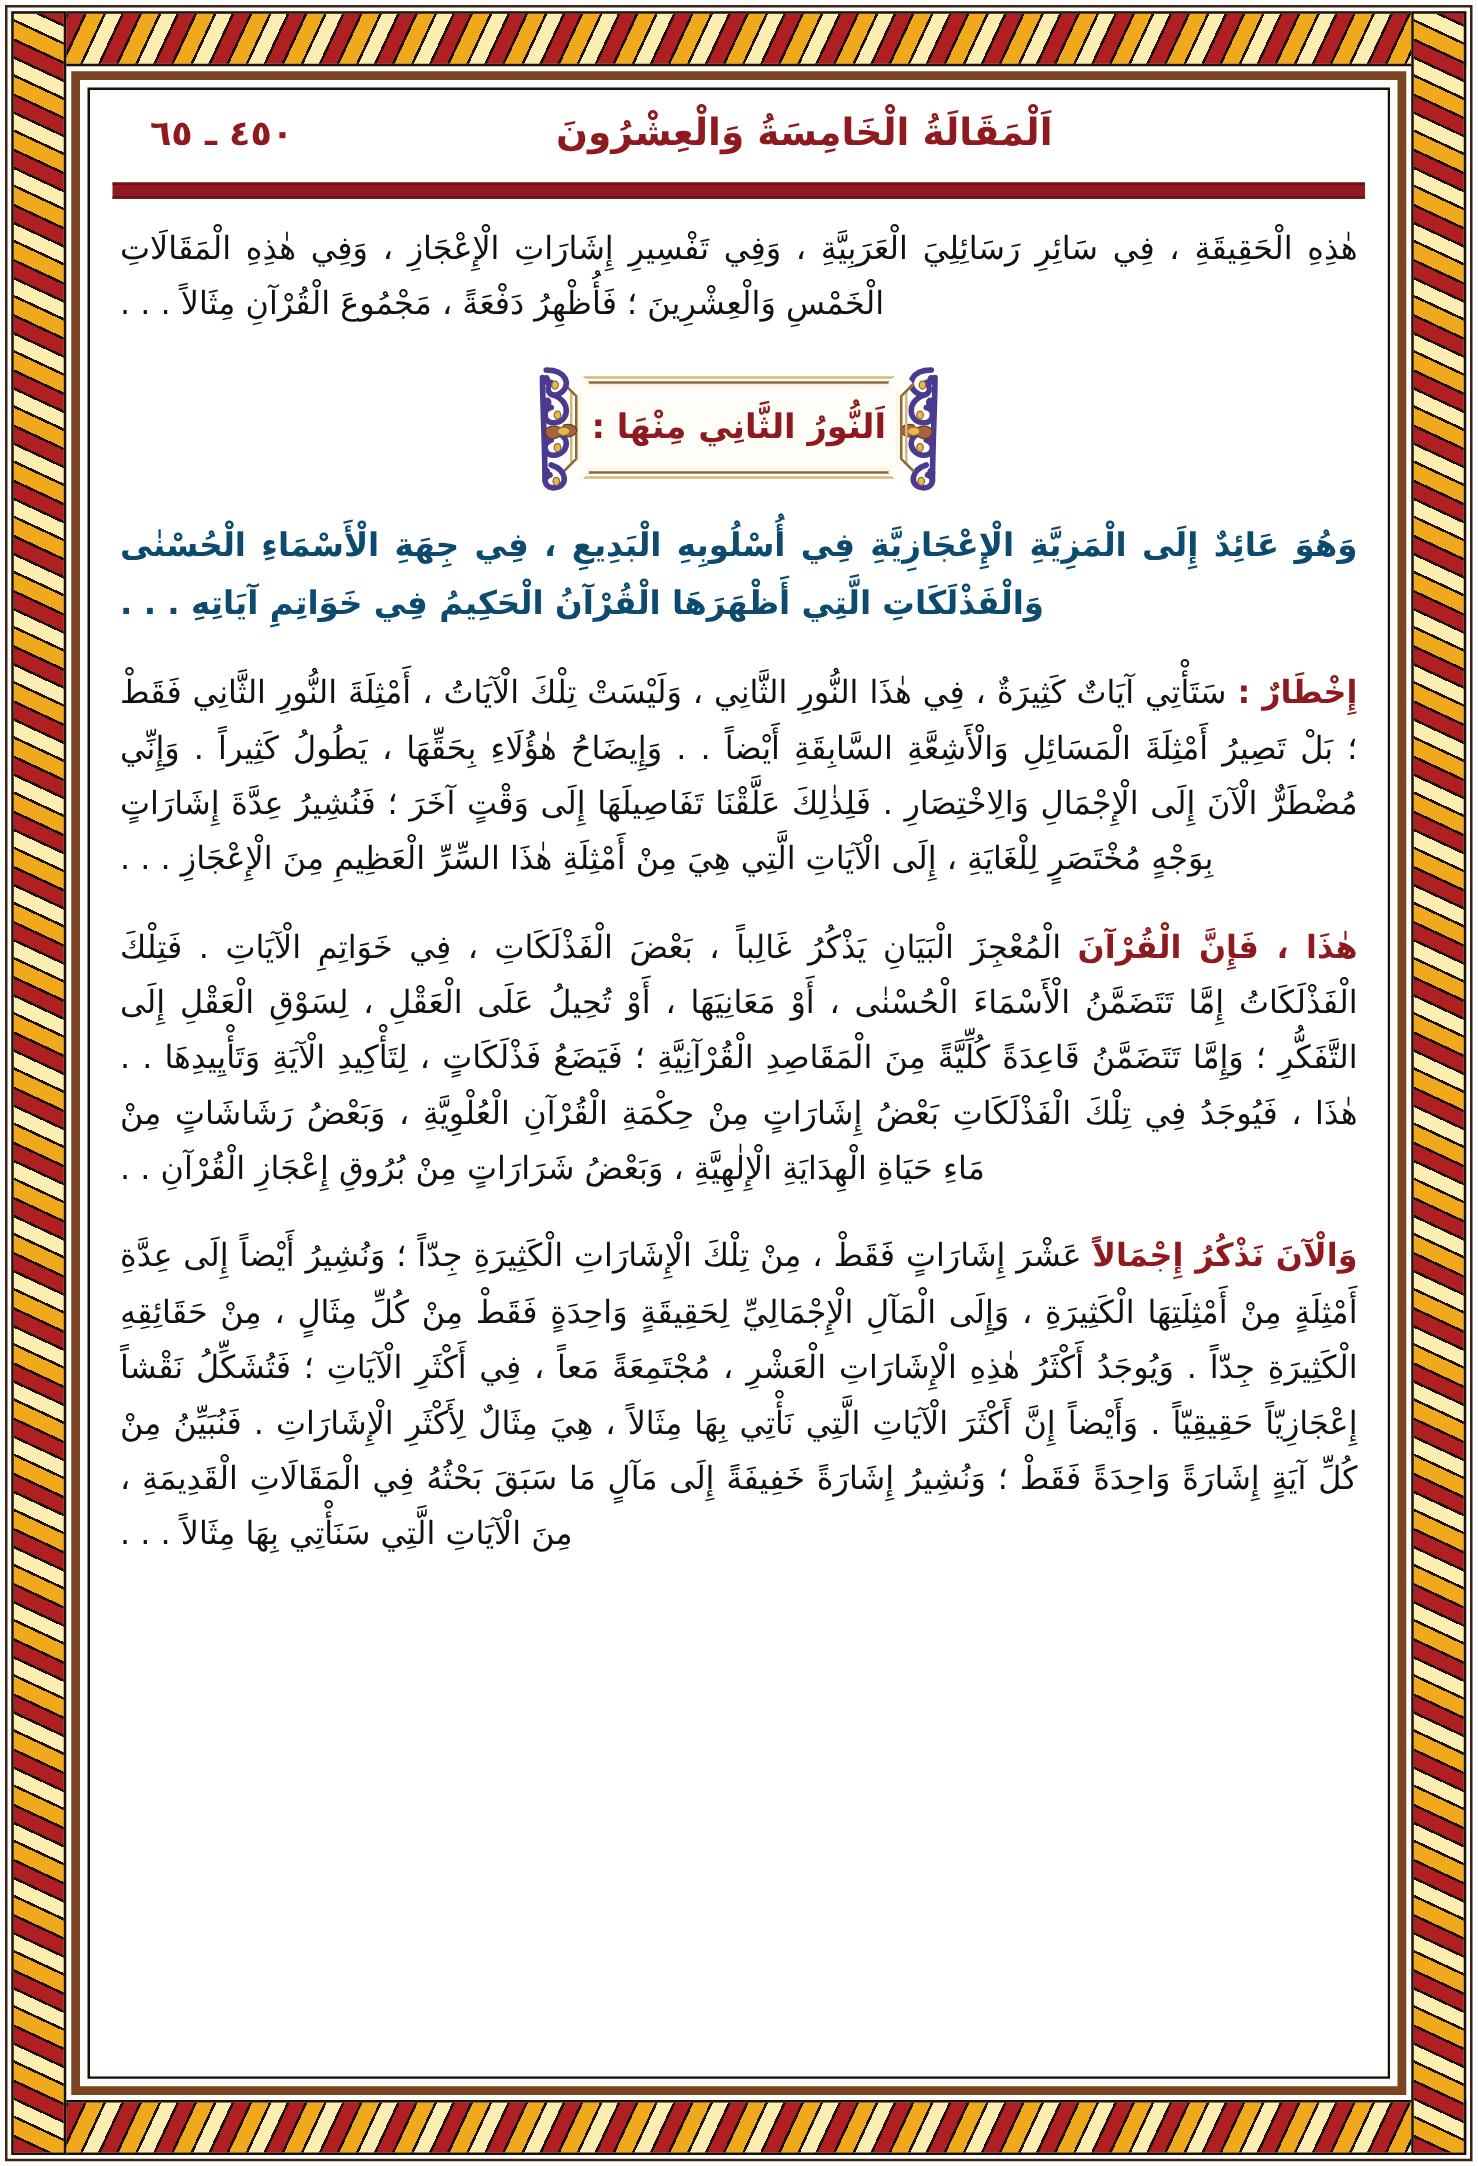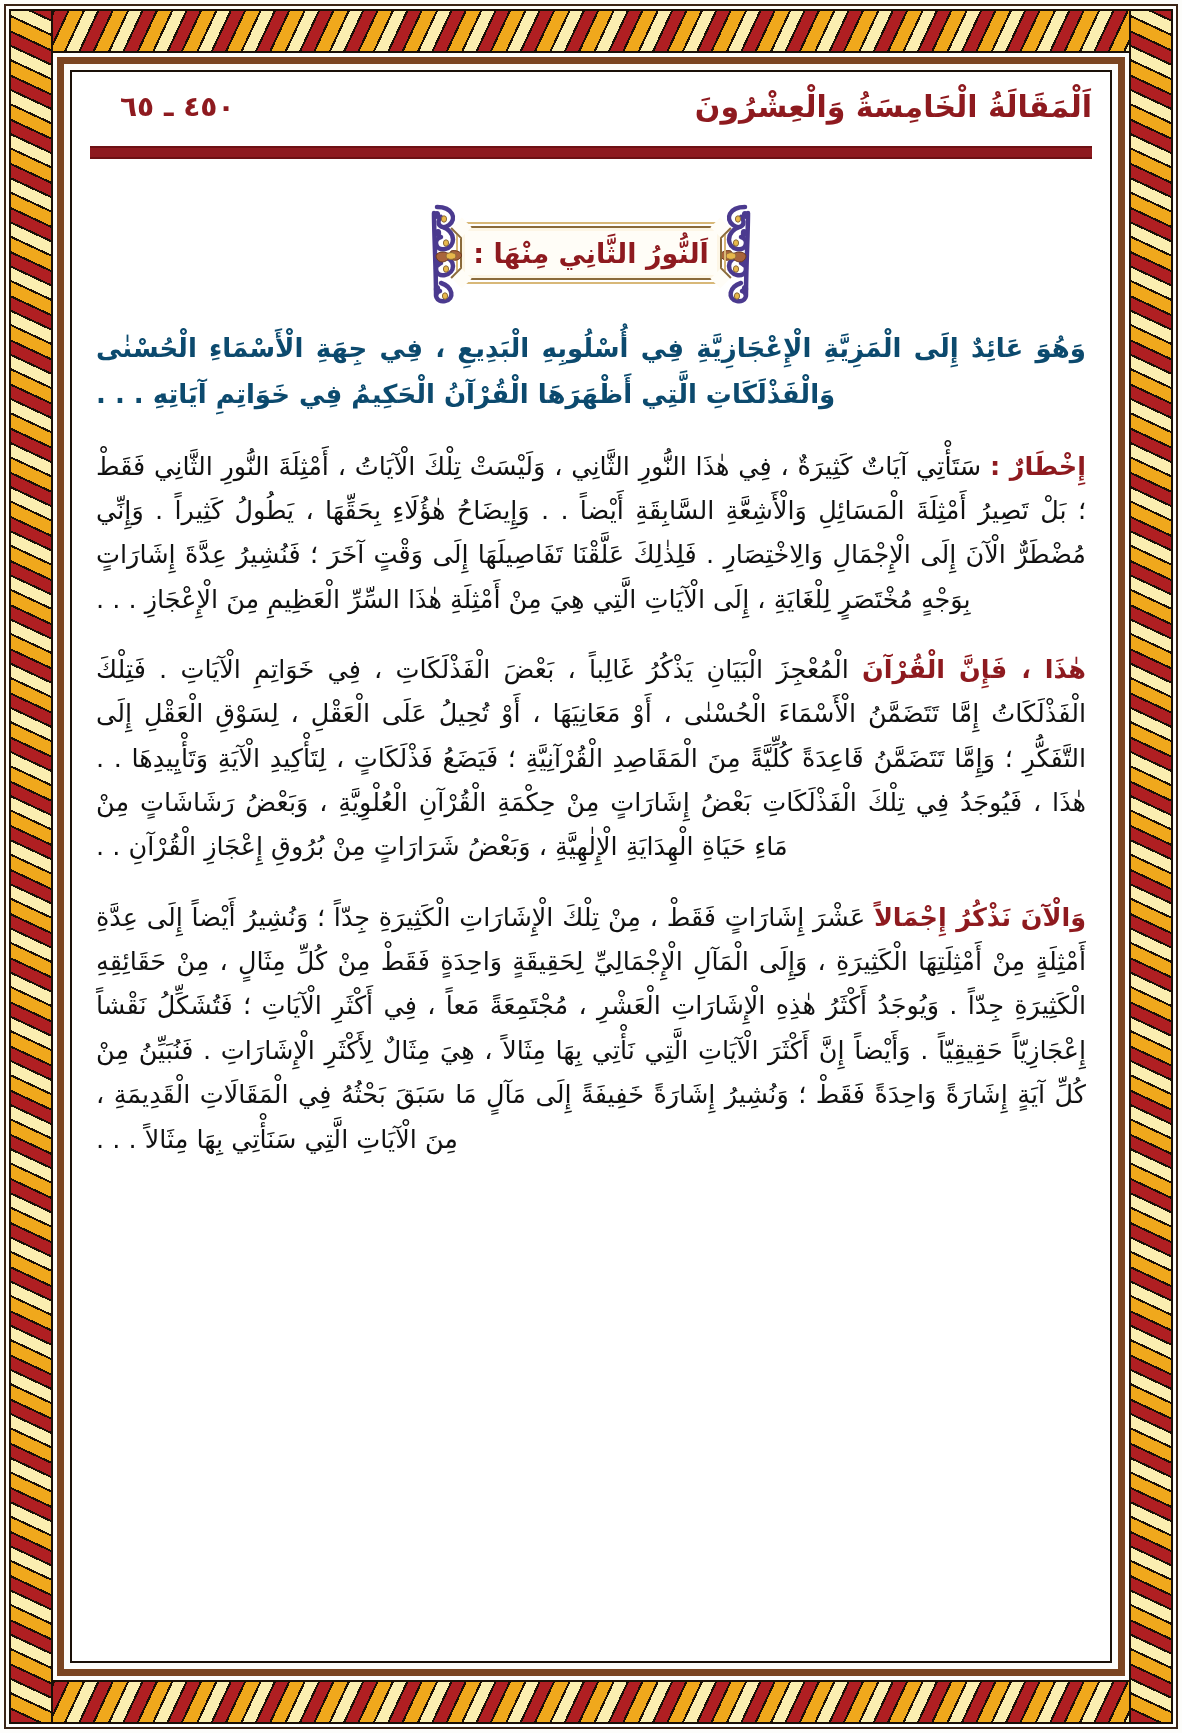--- a/index.html
+++ b/index.html
@@ -117,20 +117,21 @@
     justify-content: space-between;
   }
   .head-title {
     color: #8e1a1f;
     font-size: 30px;
     font-weight: bold;
     font-family: "DejaVu Sans", sans-serif;
     letter-spacing: 0;
     white-space: nowrap;
     flex: 0 0 auto;
+    margin-right: 250px;
   }
   .head-folio {
     color: #8e1a1f;
     font-size: 28px;
     font-weight: bold;
     font-family: "DejaVu Sans", sans-serif;
     white-space: nowrap;
     flex: 0 0 auto;
     margin-left: 30px;
     text-align: center;
@@ -188,21 +189,21 @@
     margin: 22px auto 18px auto;
     width: 340px;
     height: 108px;
     display: flex;
     align-items: center;
     justify-content: center;
   }
   .title-plate {
     position: relative;
     width: 262px;
-    height: 54px;
+    height: 74px;
     box-sizing: border-box;
     background: #fffdf7;
     border: 2px solid #8a6a3a;
     outline: 2px solid #d8b878;
     outline-offset: 2px;
     display: flex;
     align-items: center;
     justify-content: center;
     border-radius: 3px;
     box-shadow: inset 0 0 0 3px #fdf6e6;
@@ -258,20 +259,21 @@
   <div class="content">
 
     <div class="running-head">
       <div class="head-title">اَلْمَقَالَةُ الْخَامِسَةُ وَالْعِشْرُونَ</div>
       <div class="head-folio">٤٥٠ ـ ٦٥</div>
     </div>
     <div class="head-rule"></div>
 
     <div class="body-col">
 
+      <p class="para first last-line">هٰذِهِ الْحَقِيقَةِ ، فِي سَائِرِ رَسَائِلِيَ الْعَرَبِيَّةِ ، وَفِي تَفْسِيرِ إِشَارَاتِ الْإِعْجَازِ ، وَفِي هٰذِهِ الْمَقَالَاتِ الْخَمْسِ وَالْعِشْرِينَ ؛ فَأُظْهِرُ دَفْعَةً ، مَجْمُوعَ الْقُرْآنِ مِثَالاً . . .</p>
 
       <div class="title-band">
 
         <div class="orn right">
           <svg viewBox="0 0 46 108" width="46" height="108" xmlns="http://www.w3.org/2000/svg">
             <g fill="none" stroke="#4b3a8f" stroke-width="4.5" stroke-linecap="round">
               <path d="M30 8 C14 8, 10 20, 18 26 C26 32, 32 24, 26 18"></path>
               <path d="M24 28 C10 34, 12 48, 22 50 C32 52, 34 40, 26 38"></path>
               <path d="M24 58 C10 60, 12 74, 22 76 C32 78, 34 66, 26 64"></path>
               <path d="M26 84 C14 88, 12 100, 22 102 C31 104, 34 94, 27 92"></path>

